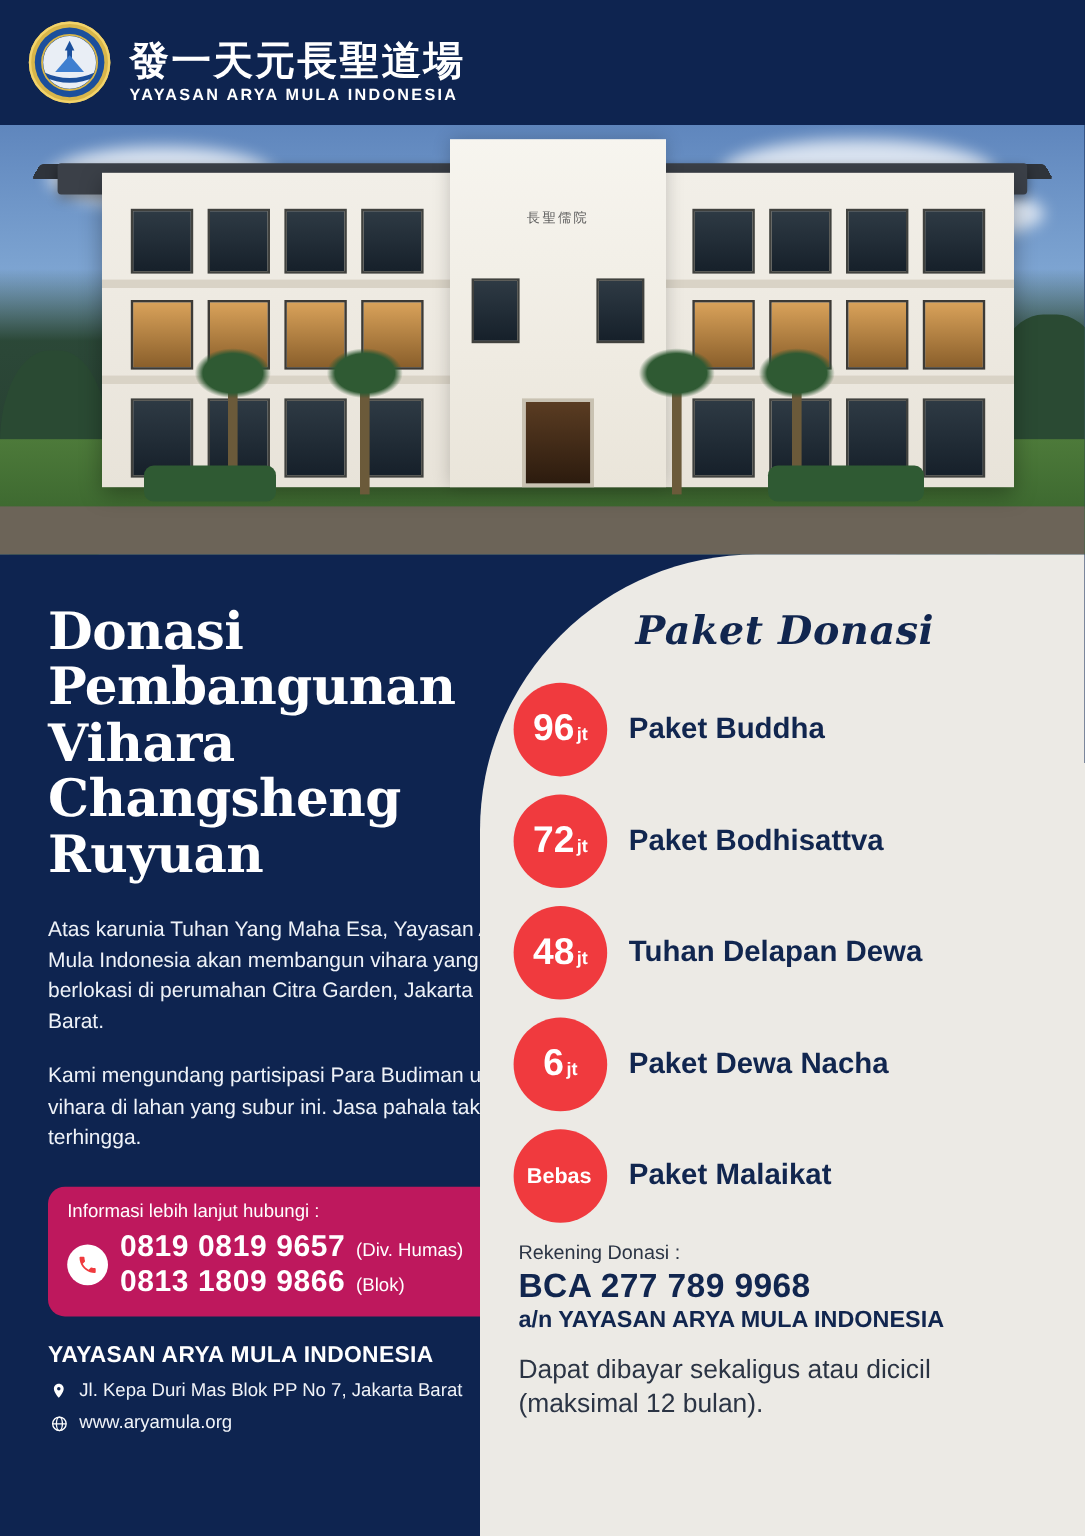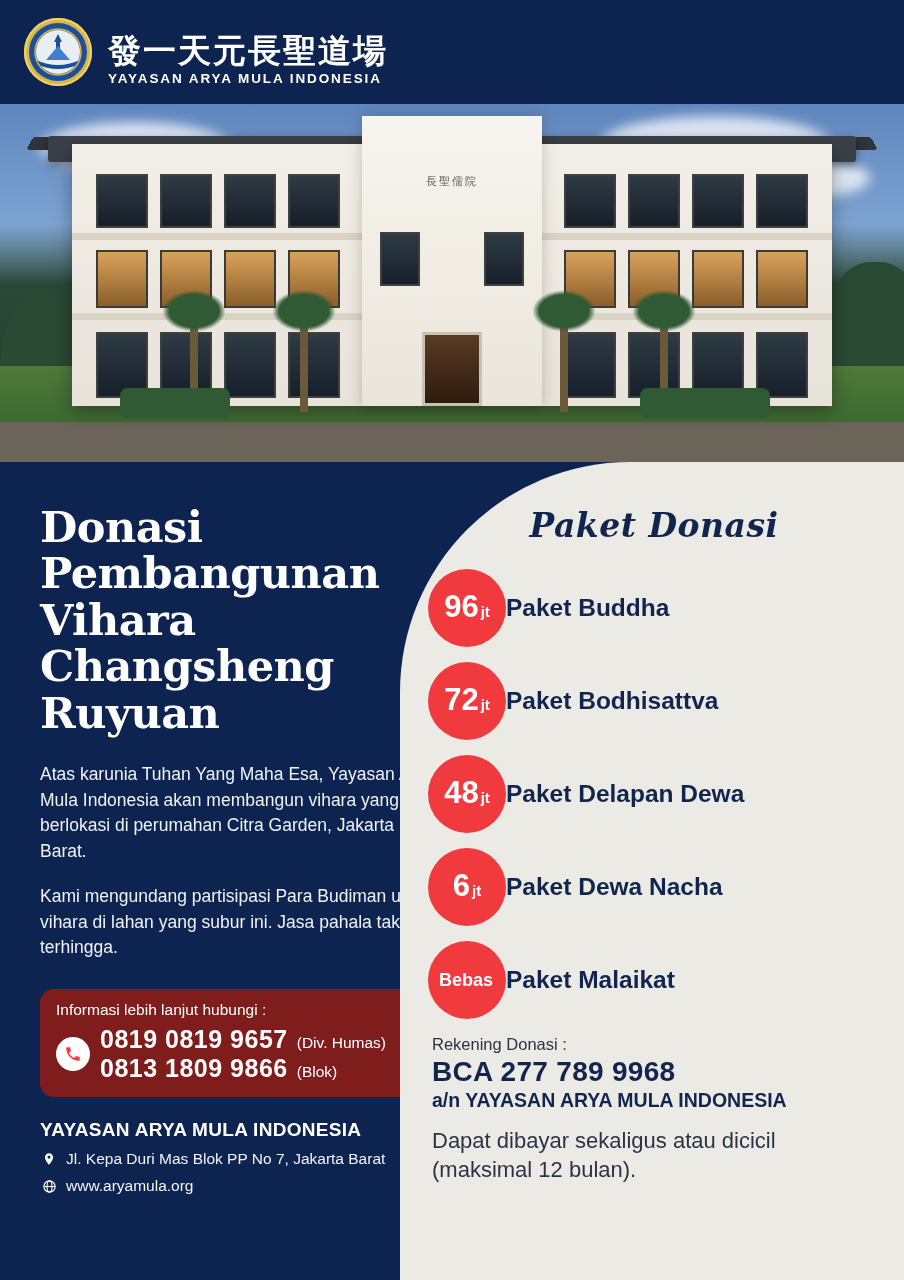--- a/index.html
+++ b/index.html
@@ -81,21 +81,21 @@
     position: absolute; left: 0; bottom: 0; width: 904px; height: 96px;
     background: linear-gradient(to bottom, #4d7a3a 0%, #3f6b31 55%, #355c29 100%);
   }
   .path {
     position: absolute; bottom: 0; left: 0; width: 904px; height: 40px;
     background: #6c6458;
   }
 
   
   .bldg {
-    position: absolute; left: 72px; bottom: 56px;
+    position: absolute; left: 85px; bottom: 56px;
     width: 760px; height: 262px;
     background: linear-gradient(to bottom, #f2efe8 0%, #e8e3d9 100%);
     box-shadow: 0 6px 18px rgba(0,0,0,.35);
   }
   .roof {
     position: absolute; left: 48px; bottom: 300px;
     width: 808px; height: 26px;
     background: #3b4048;
     border-radius: 3px;
     box-shadow: 0 4px 10px rgba(0,0,0,.4);
@@ -175,21 +175,21 @@
     margin-top: 26px;
     font-size: 17.5px;
     line-height: 1.46;
     color: #eef2f8;
   }
   .para + .para { margin-top: 20px; }
 
   .contact-card {
     margin-top: 28px;
     width: 396px;
-    background: #7f1d1d;
+    background: #be185d;
     border-radius: 14px;
     padding: 12px 16px 14px 16px;
     color: #ffffff;
   }
   .contact-head { font-size: 15.5px; margin-bottom: 6px; }
   .contact-row { display: flex; align-items: center; }
   .phone-icon {
     width: 34px; height: 34px; border-radius: 50%;
     background: #ffffff; color: #f03a3e;
     display: flex; align-items: center; justify-content: center;
@@ -246,20 +246,21 @@
     flex: 0 0 auto;
     padding-top: 22px;
   }
   .badge .bignum {
     font-size: 31px; font-weight: bold; line-height: 1;
   }
   .badge .unit { font-size: 15px; font-weight: bold; margin-left: 2px; }
   .badge.free { padding-top: 0; align-items: center; }
   .badge.free .bignum { font-size: 18px; }
   .pkg-label {
+    margin-left: 18px;
     font-size: 24.5px;
     font-weight: bold;
     color: #11264f;
     font-family: "Liberation Sans", sans-serif;
   }
 
   .bank-block { margin-top: 16px; padding-left: 4px; }
   .bank-lbl { font-size: 16.5px; color: #2b3444; }
   .bank-num {
     font-size: 28px; font-weight: bold; color: #11264f;
@@ -432,21 +433,21 @@
           <span class="unit">jt</span>
         </div>
         <div class="pkg-label">Paket Bodhisattva</div>
       </div>
 
       <div class="pkg">
         <div class="badge">
           <span class="bignum">48</span>
           <span class="unit">jt</span>
         </div>
-        <div class="pkg-label">Paket Delapan Dewa</div>
+        <div class="pkg-label">Tuhan Delapan Dewa</div>
       </div>
 
       <div class="pkg">
         <div class="badge">
           <span class="bignum">6</span>
           <span class="unit">jt</span>
         </div>
         <div class="pkg-label">Paket Dewa Nacha</div>
       </div>
 

